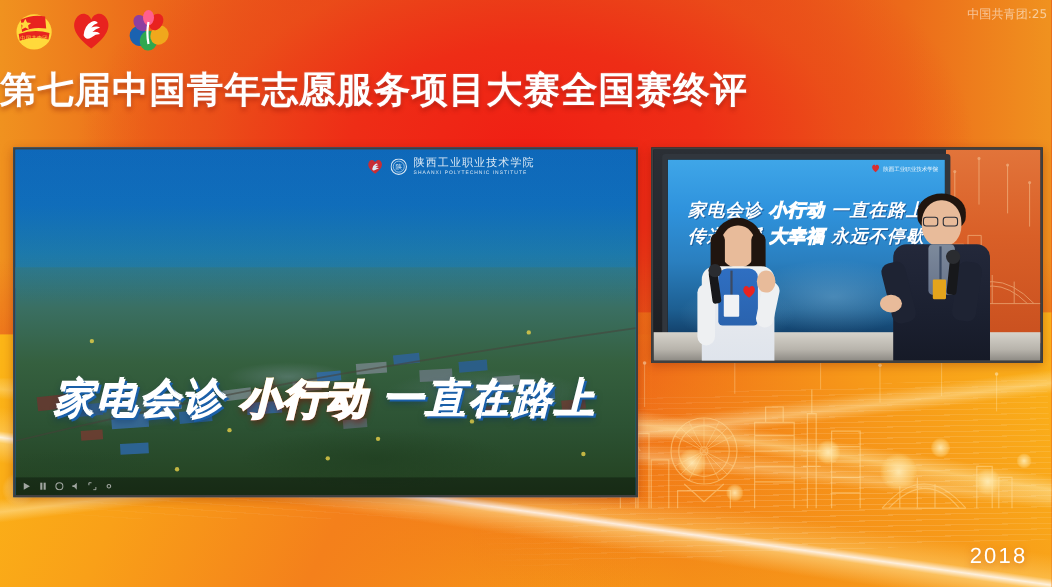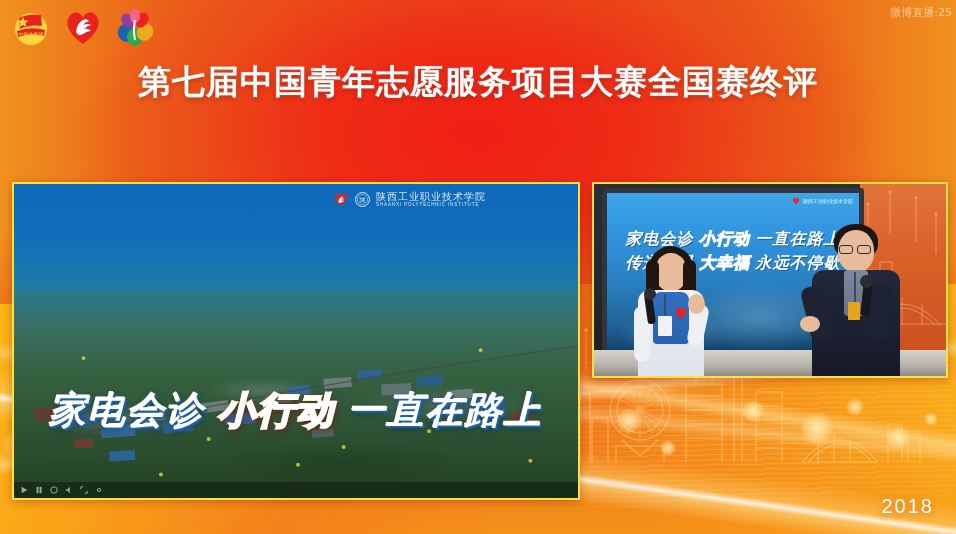--- a/index.html
+++ b/index.html
@@ -69,36 +69,36 @@
 
   
   .skyline { position:absolute; pointer-events:none; }
   .skyline-right { right:0; bottom:70px; width:400px; height:150px; opacity:.55; }
 
   
   .logos { position:absolute; left:10px; top:6px; display:flex; gap:10px; align-items:center; z-index:6; }
   .logo { width:42px; height:42px; position:relative; }
 
   .main-title {
-    position:absolute; left:0; top:60px; width:100%; text-align:center; z-index:6;
+    position:absolute; left:0; top:60px; width:100%; text-align:left; z-index:6;
     font-size:33px; font-weight:bold; color:#ffffff; letter-spacing:1px;
     font-family:"DejaVu Sans","Liberation Sans",sans-serif;
     text-shadow:0 2px 5px rgba(120,10,0,0.45), 0 0 2px rgba(255,255,255,0.35);
     white-space:nowrap;
   }
 
   .live-watermark {
     position:absolute; right:4px; top:5px; z-index:7;
     font-size:11px; color:rgba(255,255,255,0.55); white-space:nowrap;
     font-family:"DejaVu Sans","Liberation Sans",sans-serif;
   }
 
   
-  .panel { position:absolute; border:2px solid #fde047; overflow:hidden; z-index:5;
-    box-shadow:0 2px 9px rgba(120,20,0,0.35);margin-top:48px; }
+  .panel { position:absolute; border:2px solid #404040; overflow:hidden; z-index:5;
+    box-shadow:0 2px 9px rgba(120,20,0,0.35); }
 
   
   #video-main { left:12px; top:134px; width:568px; height:318px; background:#0b6fc4; }
   .vm-sky { position:absolute; left:0; top:0; width:100%; height:40%;
     background:linear-gradient(180deg,#0d6fc6 0%, #0f72c2 40%, #1d7cad 75%, #2f7d92 100%); }
   .vm-land { position:absolute; left:0; top:34%; width:100%; height:66%;
     background:linear-gradient(180deg, #2e7a8c 0%, #3a6f62 18%, #35603f 42%, #2c5233 70%, #23401f 100%); }
   .vm-land-tex { position:absolute; left:0; top:34%; width:100%; height:66%;
     background:
       radial-gradient(ellipse 22% 14% at 18% 62%, rgba(120,140,160,0.45) 0%, transparent 60%),
@@ -279,21 +279,21 @@
         <ellipse cx="21" cy="31" rx="8" ry="9" fill="#2fa84f" transform="rotate(5 21 31)"></ellipse>
         <ellipse cx="31" cy="26" rx="8" ry="9" fill="#f0a81c" transform="rotate(30 31 26)"></ellipse>
         <ellipse cx="14" cy="15" rx="6" ry="8" fill="#8e3fa0" transform="rotate(-35 14 15)"></ellipse>
         <ellipse cx="28" cy="14" rx="6" ry="8" fill="#e8231f" transform="rotate(30 28 14)"></ellipse>
         <ellipse cx="21" cy="10" rx="5" ry="7" fill="#ff5f8d"></ellipse>
         <path d="M21 34 q-2 -10 0 -20" stroke="#ffffff" stroke-width="2" fill="none"></path>
       </svg>
     </div>
   </div>
 
-  <div class="live-watermark">微博直播:25</div>
+  <div class="live-watermark">中国共青团:25</div>
 
   <h1 class="main-title">第七届中国青年志愿服务项目大赛全国赛终评</h1>
 
   <div class="panel" id="video-main">
     <div class="vm-sky"></div>
     <div class="vm-land"></div>
     <div class="vm-land-tex"></div>
 
     <svg class="vm-roofs" viewBox="0 0 568 210" preserveAspectRatio="none">
       <g opacity="0.9">

